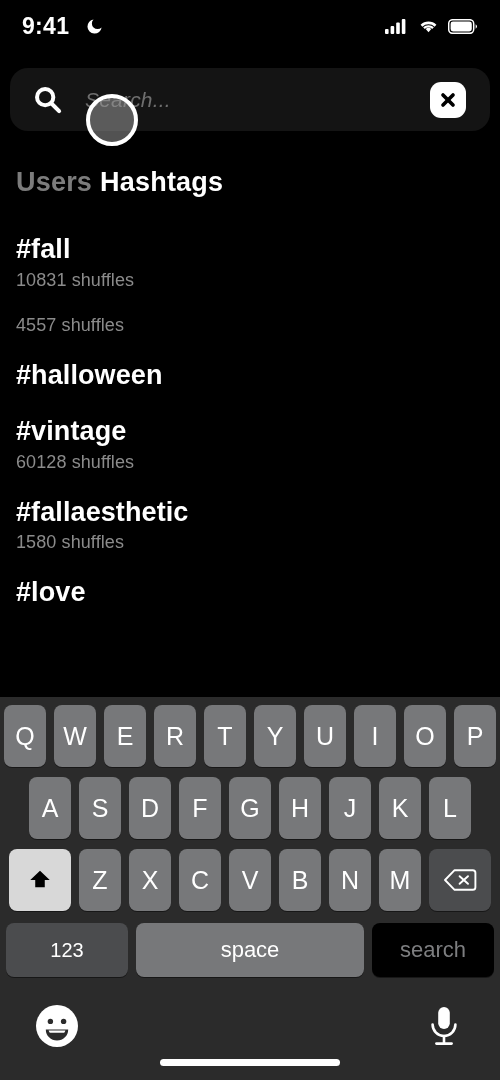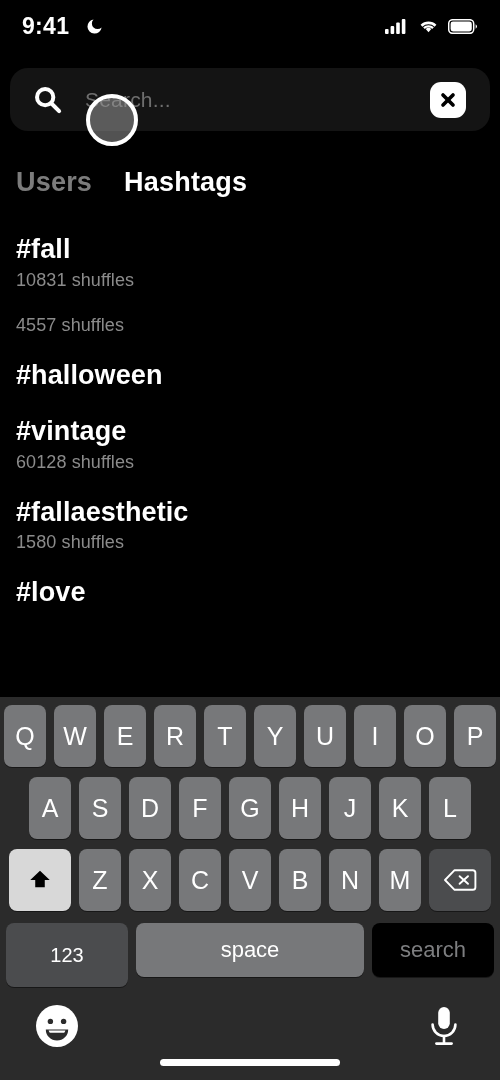--- a/index.html
+++ b/index.html
@@ -19,40 +19,40 @@
   }
   .sb-left { display:flex; align-items:center; gap:16px; }
   .sb-time { color:#fff; font-size:23px; font-weight:600; letter-spacing:.3px; }
   .sb-right { display:flex; align-items:center; gap:9px; }
 
   
   .searchbar {
     position:absolute; top:68px; left:10px;
     width:480px; height:63px;
     background:#141414; border-radius:18px;
-    display:flex; align-items:center; padding:0 24px 0 22px;
+    display:flex; align-items:center; padding:0 24px 0 22px;font-style:italic;
   }
   .search-placeholder {
     flex:1; color:#6e6e6e; font-size:21px; margin-left:22px; letter-spacing:.2px;
   }
   .clear-btn {
     width:36px; height:36px; background:#fff; border-radius:11px;
     display:flex; align-items:center; justify-content:center; flex:none;
   }
   .touch-dot {
     position:absolute; left:86px; top:94px;
     width:52px; height:52px; border-radius:50%;
     background:rgba(150,150,150,.55);
     border:4px solid #fff;
   }
 
   
   .tabs {
     position:absolute; top:167px; left:16px;
-    display:flex; align-items:baseline; gap:32px;
+    display:flex; align-items:baseline; gap:8px;
   }
   .tab { font-size:27px; font-weight:700; letter-spacing:.2px; }
   .tab.inactive { color:#7c7c7c; }
   .tab.active { color:#fff; }
 
   
   .list { position:absolute; top:234px; left:16px; width:470px; }
   .row { margin-bottom:24px; }
   .row-title { color:#fff; font-size:27px; font-weight:700; letter-spacing:.1px; line-height:1.18; }
   .row-sub { color:#8b8b8b; font-size:18px; margin-top:4px; letter-spacing:.1px; }
@@ -69,21 +69,21 @@
   .krow.r4 { padding-top:12px; }
   .key {
     background:#77787a; color:#fff; border-radius:8px;
     display:flex; align-items:center; justify-content:center;
     font-size:25px; height:62px; width:42px;
     box-shadow:0 1px 0 rgba(0,0,0,.45);
   }
   .key.light { background:#d8d8d8; }
   .key.shift { width:62px; }
   .key.back { width:62px; background:#4b4c4e; }
-  .key.num { width:122px; height:64px; background:#4b4c4e; font-size:20px; }
+  .key.num { width:122px; height:54px; background:#4b4c4e; font-size:20px; }
   .key.space { width:228px; height:54px; font-size:22px; }
   .key.ret { width:122px; height:54px; background:#000000; font-size:22px; color:#7d7e80; }
 
   
   .botbar {
     position:absolute; left:0; top:995px; width:500px; height:85px;
     background:#2b2b2b;
   }
   .emoji-btn { position:absolute; left:34px; top:8px; width:46px; height:46px; }
   .mic-btn { position:absolute; right:36px; top:8px; width:40px; height:48px; }

